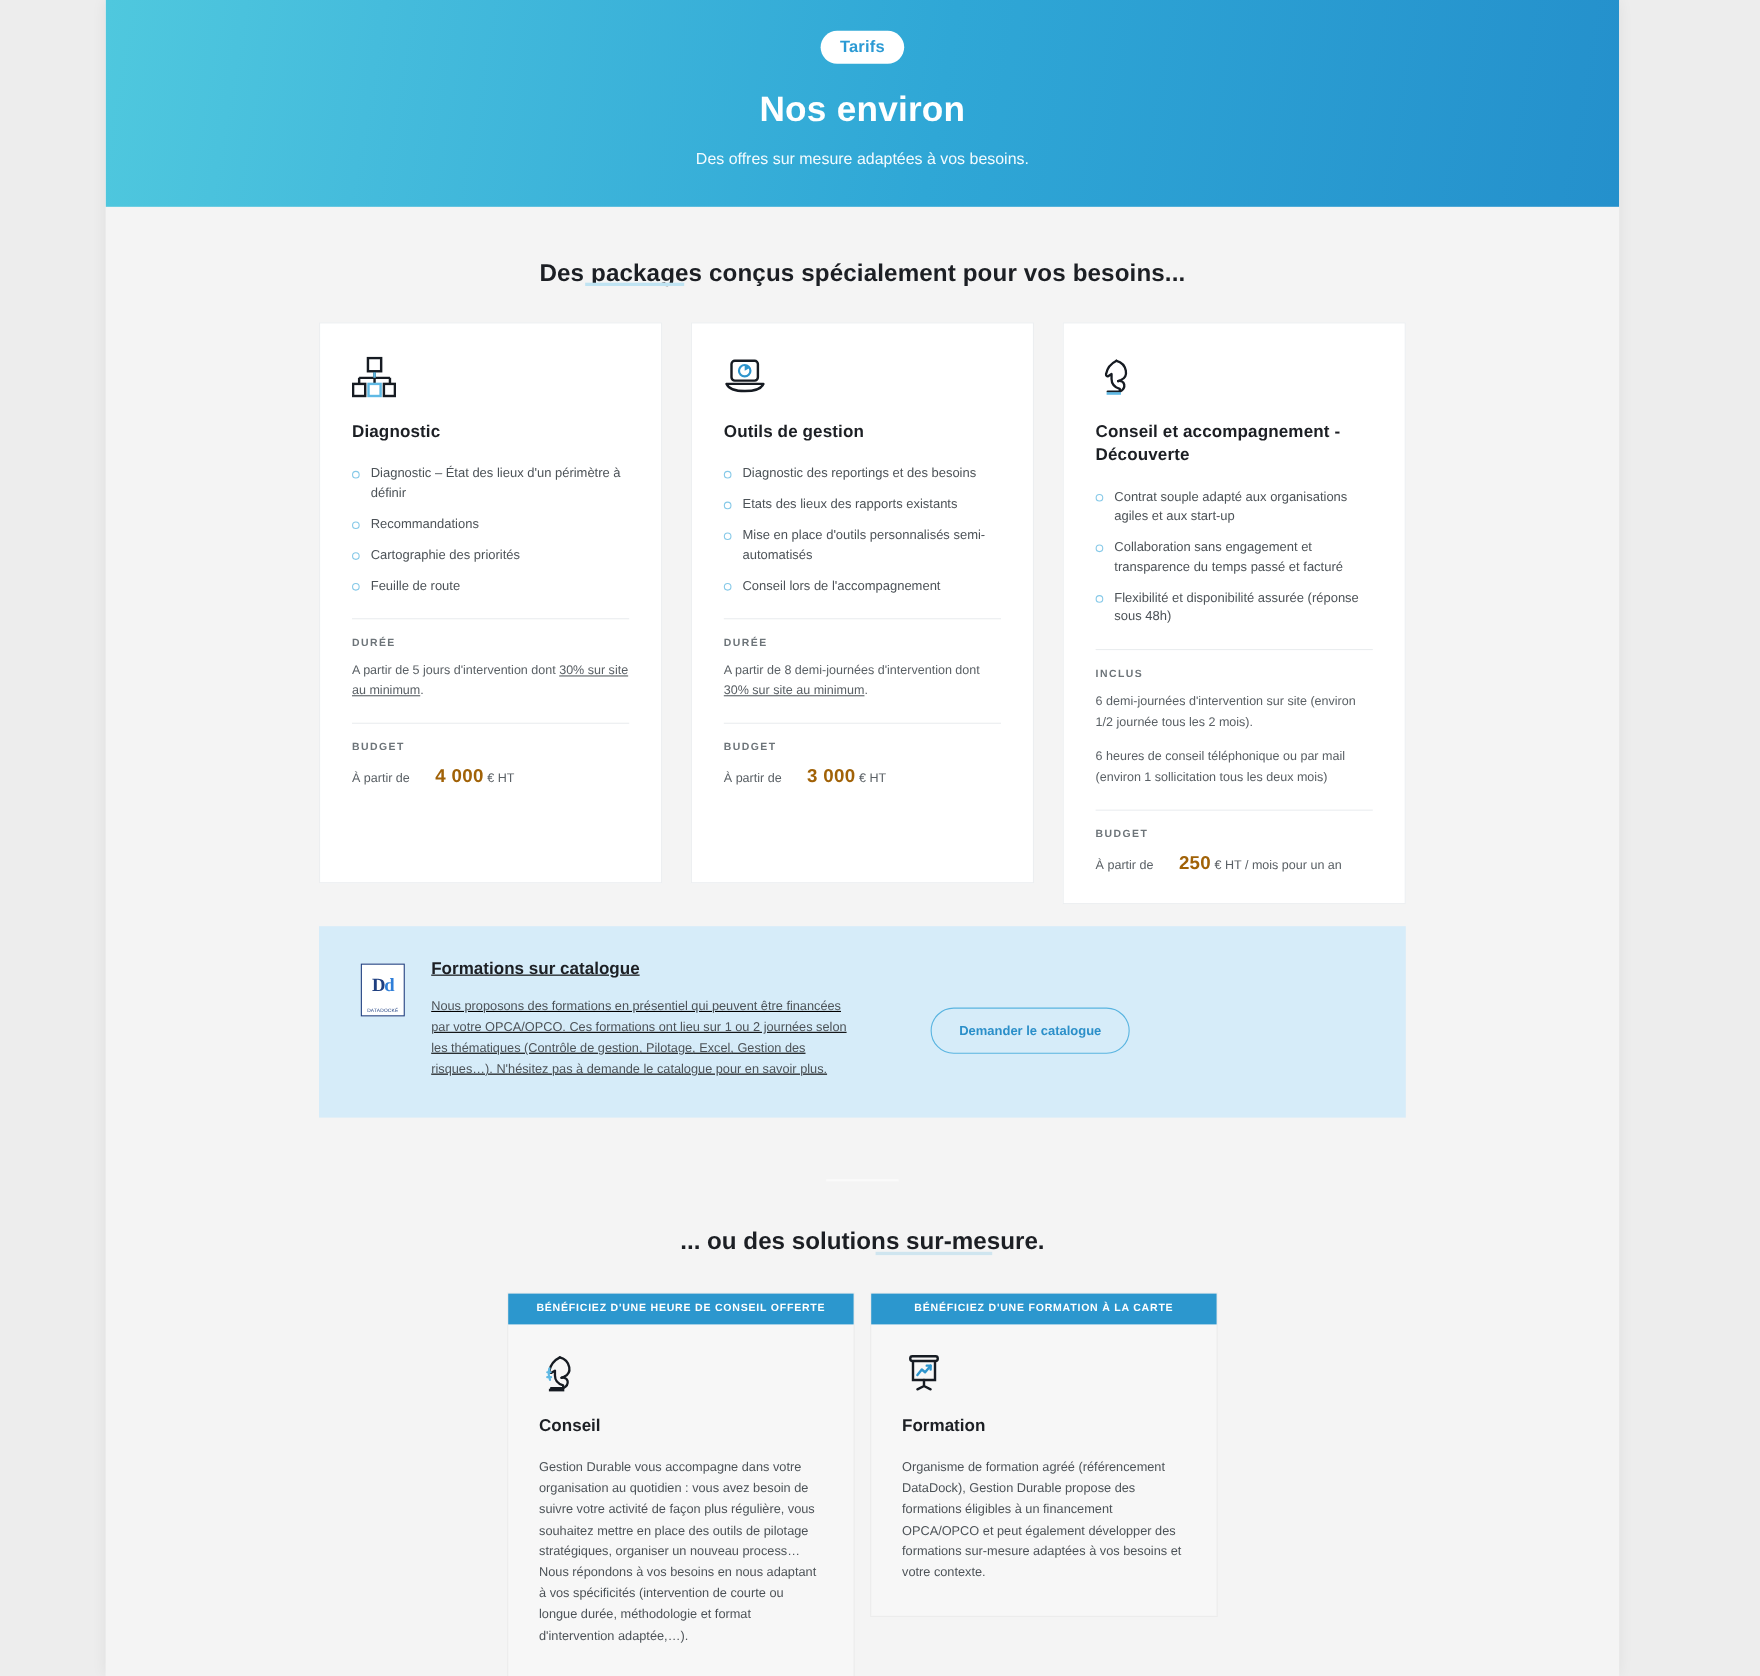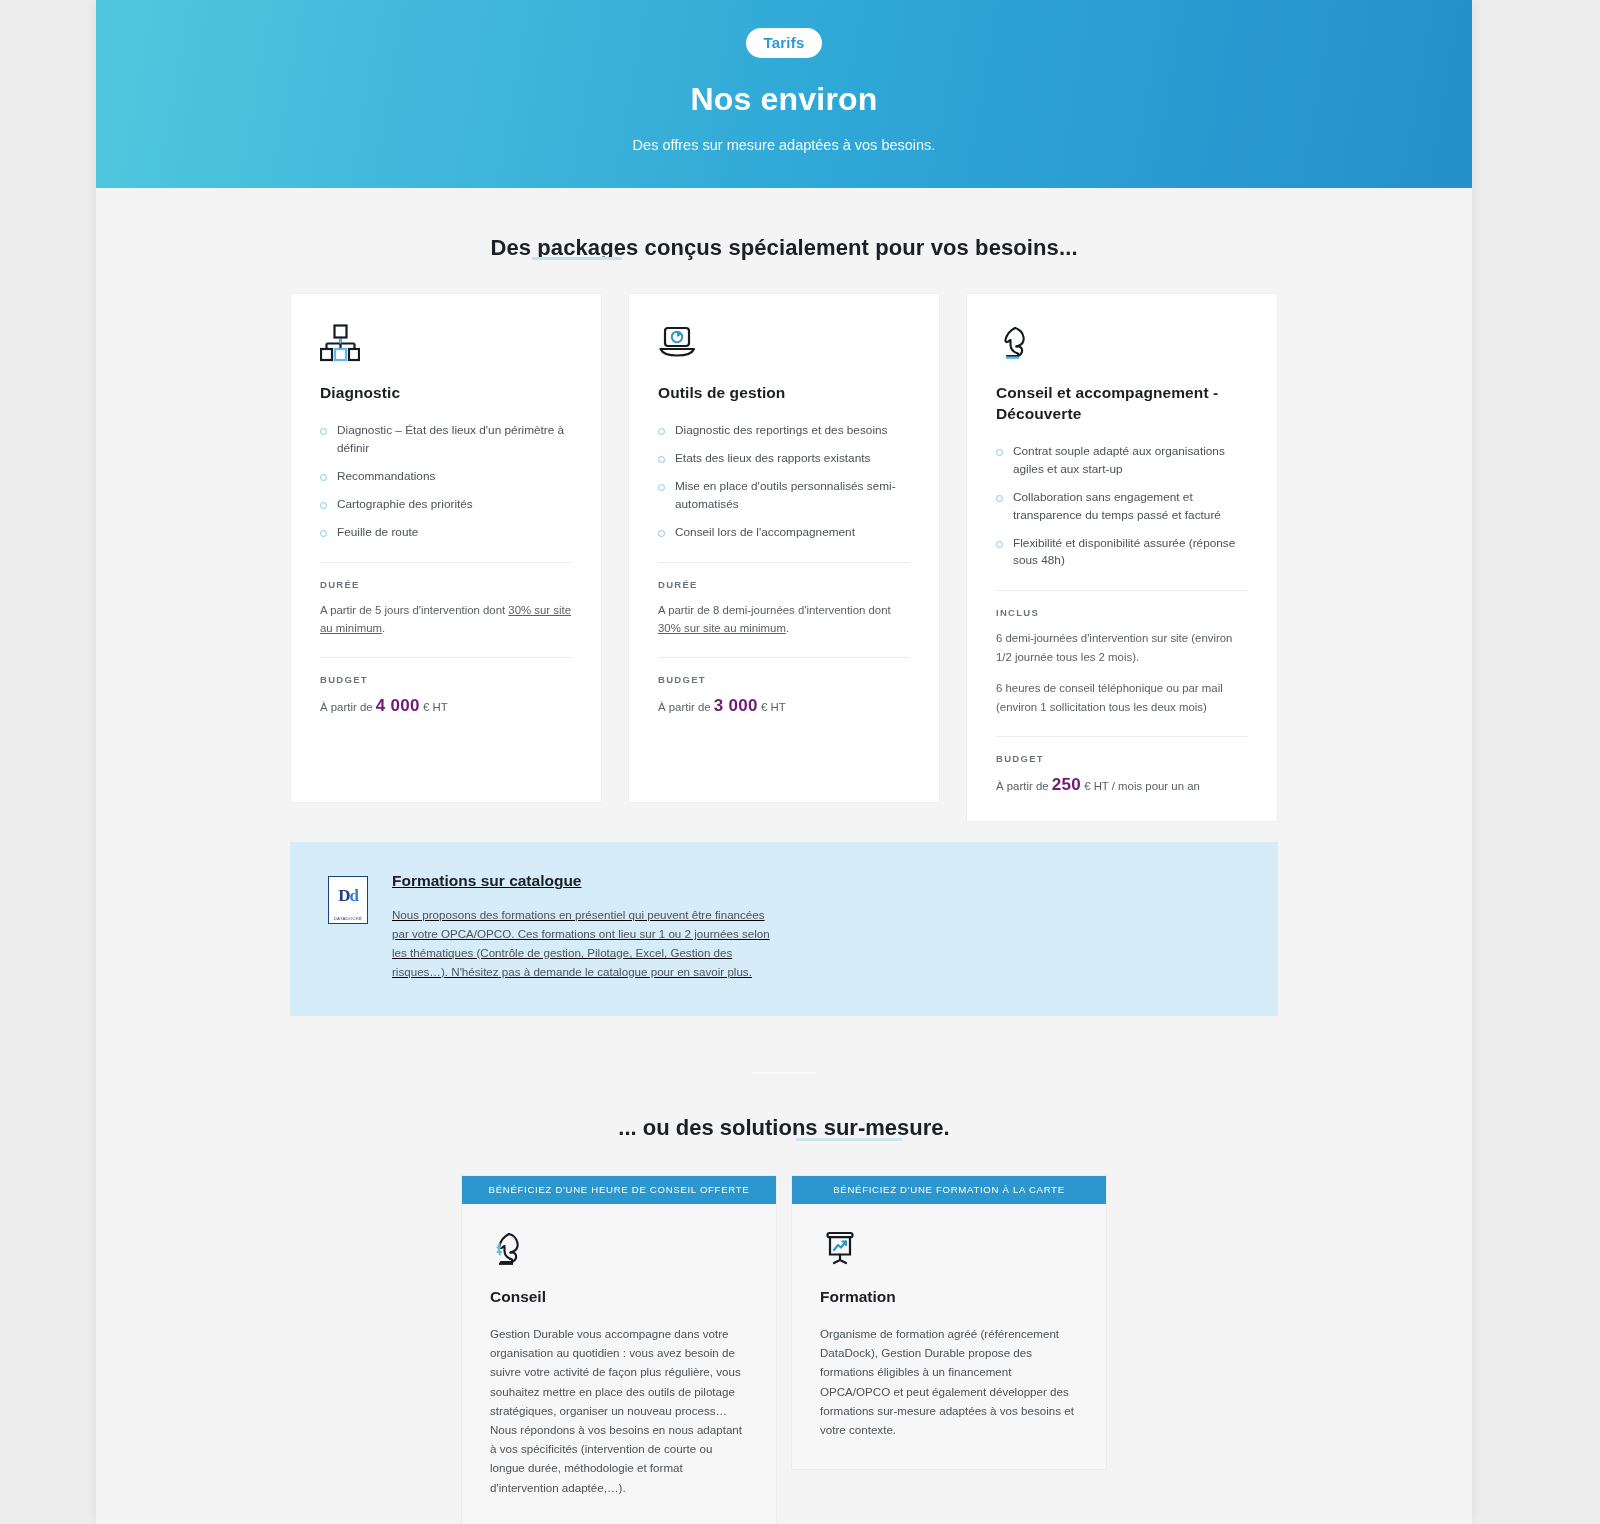--- a/index.html
+++ b/index.html
@@ -127,23 +127,24 @@
   .meta {
     font-size: 11.4px;
     color: #5a6065;
     line-height: 1.62;
   }
   .meta + .meta { margin-top: 13px; }
   .meta u { text-decoration: underline; }
   .price { font-size: 11.4px; color: #5a6065; }
   .price b {
     font-size: 17px;
-    color: #701a75;
+    color: #a16207;
     font-weight: bold;
     letter-spacing: .3px;
+    margin-left: 20px;
   }
 
   
   .banner {
     margin: 20px 194px 0 194px;
     background: #d6ecf9;
     display: flex;
     align-items: flex-start;
     padding: 30px 38px 34px 38px;
     gap: 24px;
@@ -229,21 +230,21 @@
     width: 316px;
     border: 1px solid #ececec;
     background: #f7f7f7;
     align-self: flex-start;
   }
   .bcard-head {
     background: #2c97ce;
     color: #ffffff;
     text-align: center;
     font-size: 9.6px;
-    font-weight: normal;
+    font-weight: bold;
     letter-spacing: .7px;
     padding: 8px 6px 9px;
   }
   .bcard-body { padding: 26px 28px 30px 28px; }
   .bcard-icon { height: 38px; margin-bottom: 20px; }
   .bcard h3 {
     font-size: 15.5px;
     font-weight: bold;
     color: #1c1f24;
     margin-bottom: 18px;
@@ -351,20 +352,23 @@
 
   <div class="banner">
     <div class="dd-logo">
       <div class="dd-txt"><span>D</span><i>d</i></div>
       <div class="dd-sub">DATADOCKÉ</div>
     </div>
     <div class="banner-body">
       <h3>Formations sur catalogue</h3>
       <p>Nous proposons des formations en présentiel qui peuvent être financées par votre OPCA/OPCO. Ces formations ont lieu sur 1 ou 2 journées selon les thématiques (Contrôle de gestion, Pilotage, Excel, Gestion des risques…). N'hésitez pas à demande le catalogue pour en savoir plus.</p>
     </div>
+    <div class="btn-wrap">
+      <button class="btn">Demander le catalogue</button>
+    </div>
   </div>
 
   <div class="mid-div"></div>
 
   <div class="sec-head2-wrap">
     <div class="sec-head2">
       <span>... ou des solutions sur-mesure.</span>
       <span class="ul" style="left:178px;width:106px;"></span>
     </div>
   </div>

